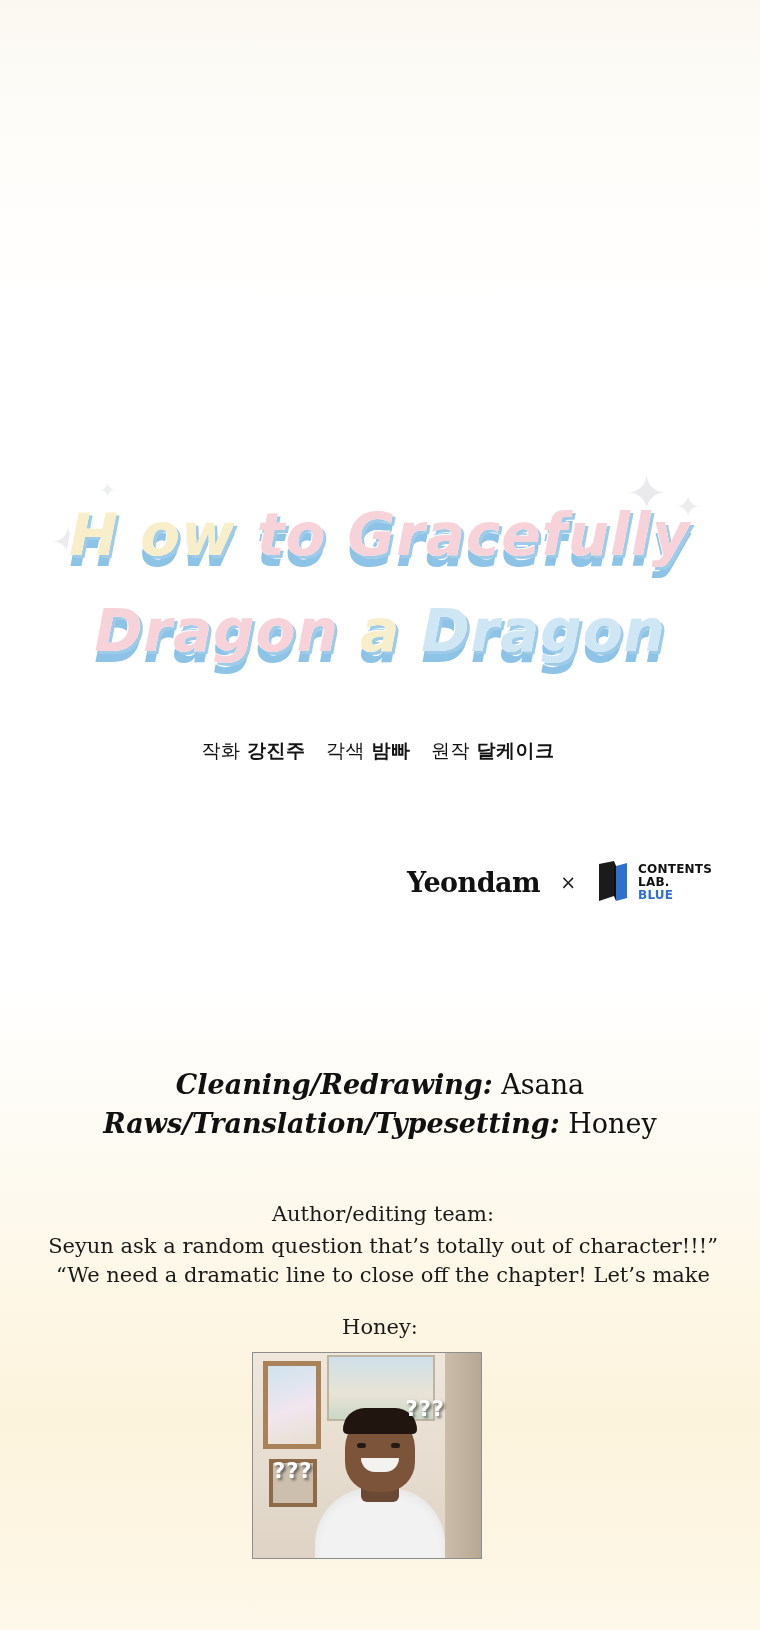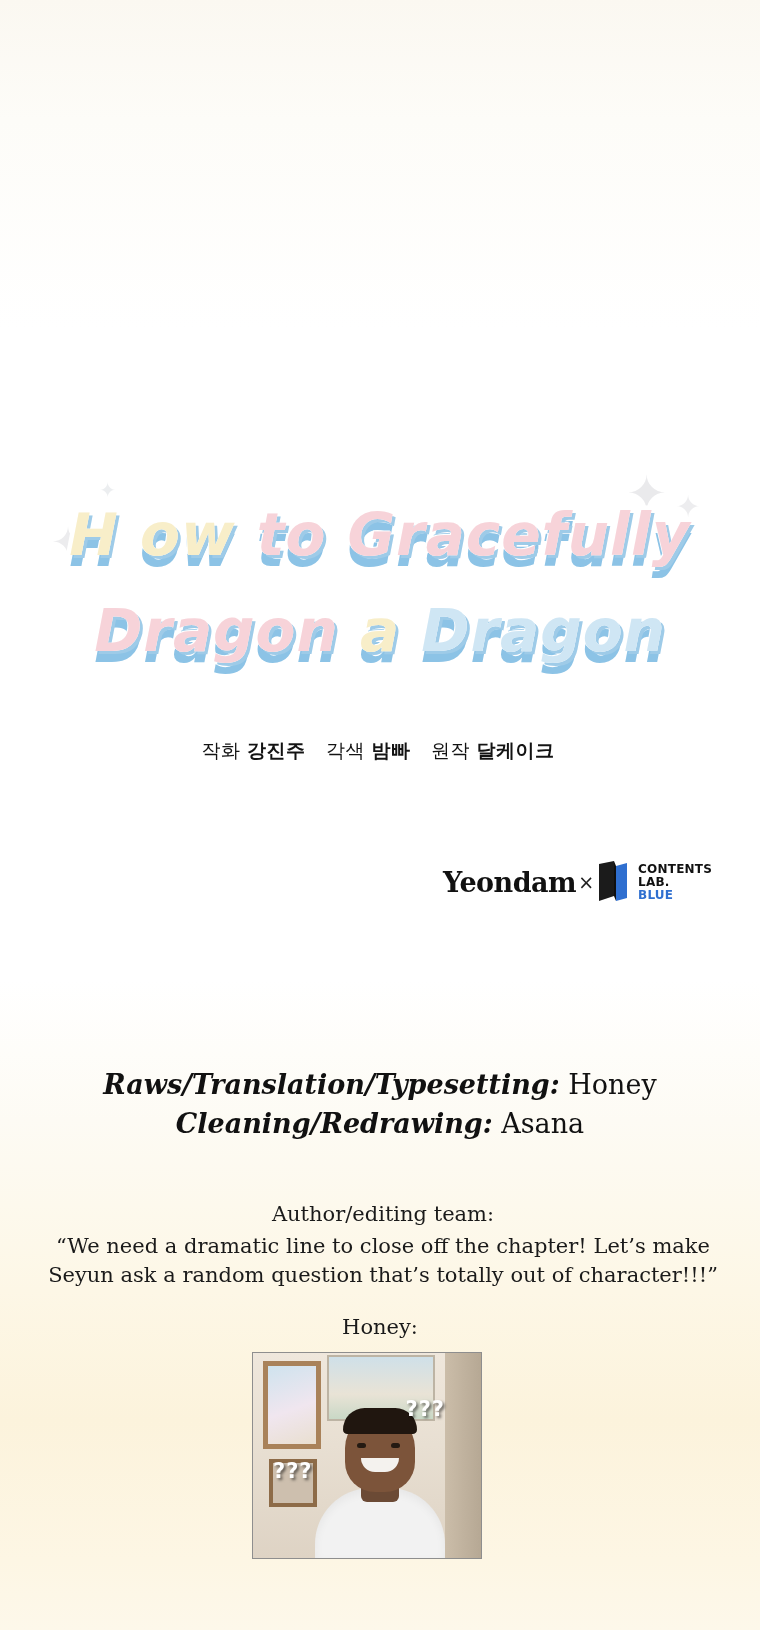--- a/index.html
+++ b/index.html
@@ -118,21 +118,21 @@
   .kr-credits .lbl { font-weight: 400; }
   .kr-credits .grp { display: inline-block; margin: 0 7px; }
 
   
   .publishers {
     position: absolute;
     right: 48px;
     top: 860px;
     display: flex;
     align-items: center;
-    gap: 2px;
+    gap: 20px;
   }
   .yeondam {
     font-family: "DejaVu Serif", serif;
     font-weight: bold;
     font-size: 27px;
     color: #111;
     letter-spacing: -0.5px;
   }
   .times {
     font-size: 19px;
@@ -353,33 +353,33 @@
       <div class="clb-text">
         <div>CONTENTS</div>
         <div>LAB.</div>
         <div class="blue">BLUE</div>
       </div>
     </div>
   </div>
 
   <div class="scan-credits">
     <div>
+      <span class="role">Cleaning/Redrawing:</span>
+      <span>Asana</span>
+    </div>
+    <div>
       <span class="role">Raws/Translation/Typesetting:</span>
       <span>Honey</span>
     </div>
-    <div>
-      <span class="role">Cleaning/Redrawing:</span>
-      <span>Asana</span>
-    </div>
   </div>
 
   <div class="note">
     <span class="who">Author/editing team:</span>
+    <span class="quote">Seyun ask a random question that’s totally out of character!!!”</span>
     <span class="quote">“We need a dramatic line to close off the chapter! Let’s make</span>
-    <span class="quote">Seyun ask a random question that’s totally out of character!!!”</span>
   </div>
 
   <div class="honey-label">Honey:</div>
 
   <div class="meme">
     <div class="meme-bg"></div>
     <div class="poster"></div>
     <div class="frame-a"></div>
     <div class="frame-b"></div>
     <div class="door"></div>

